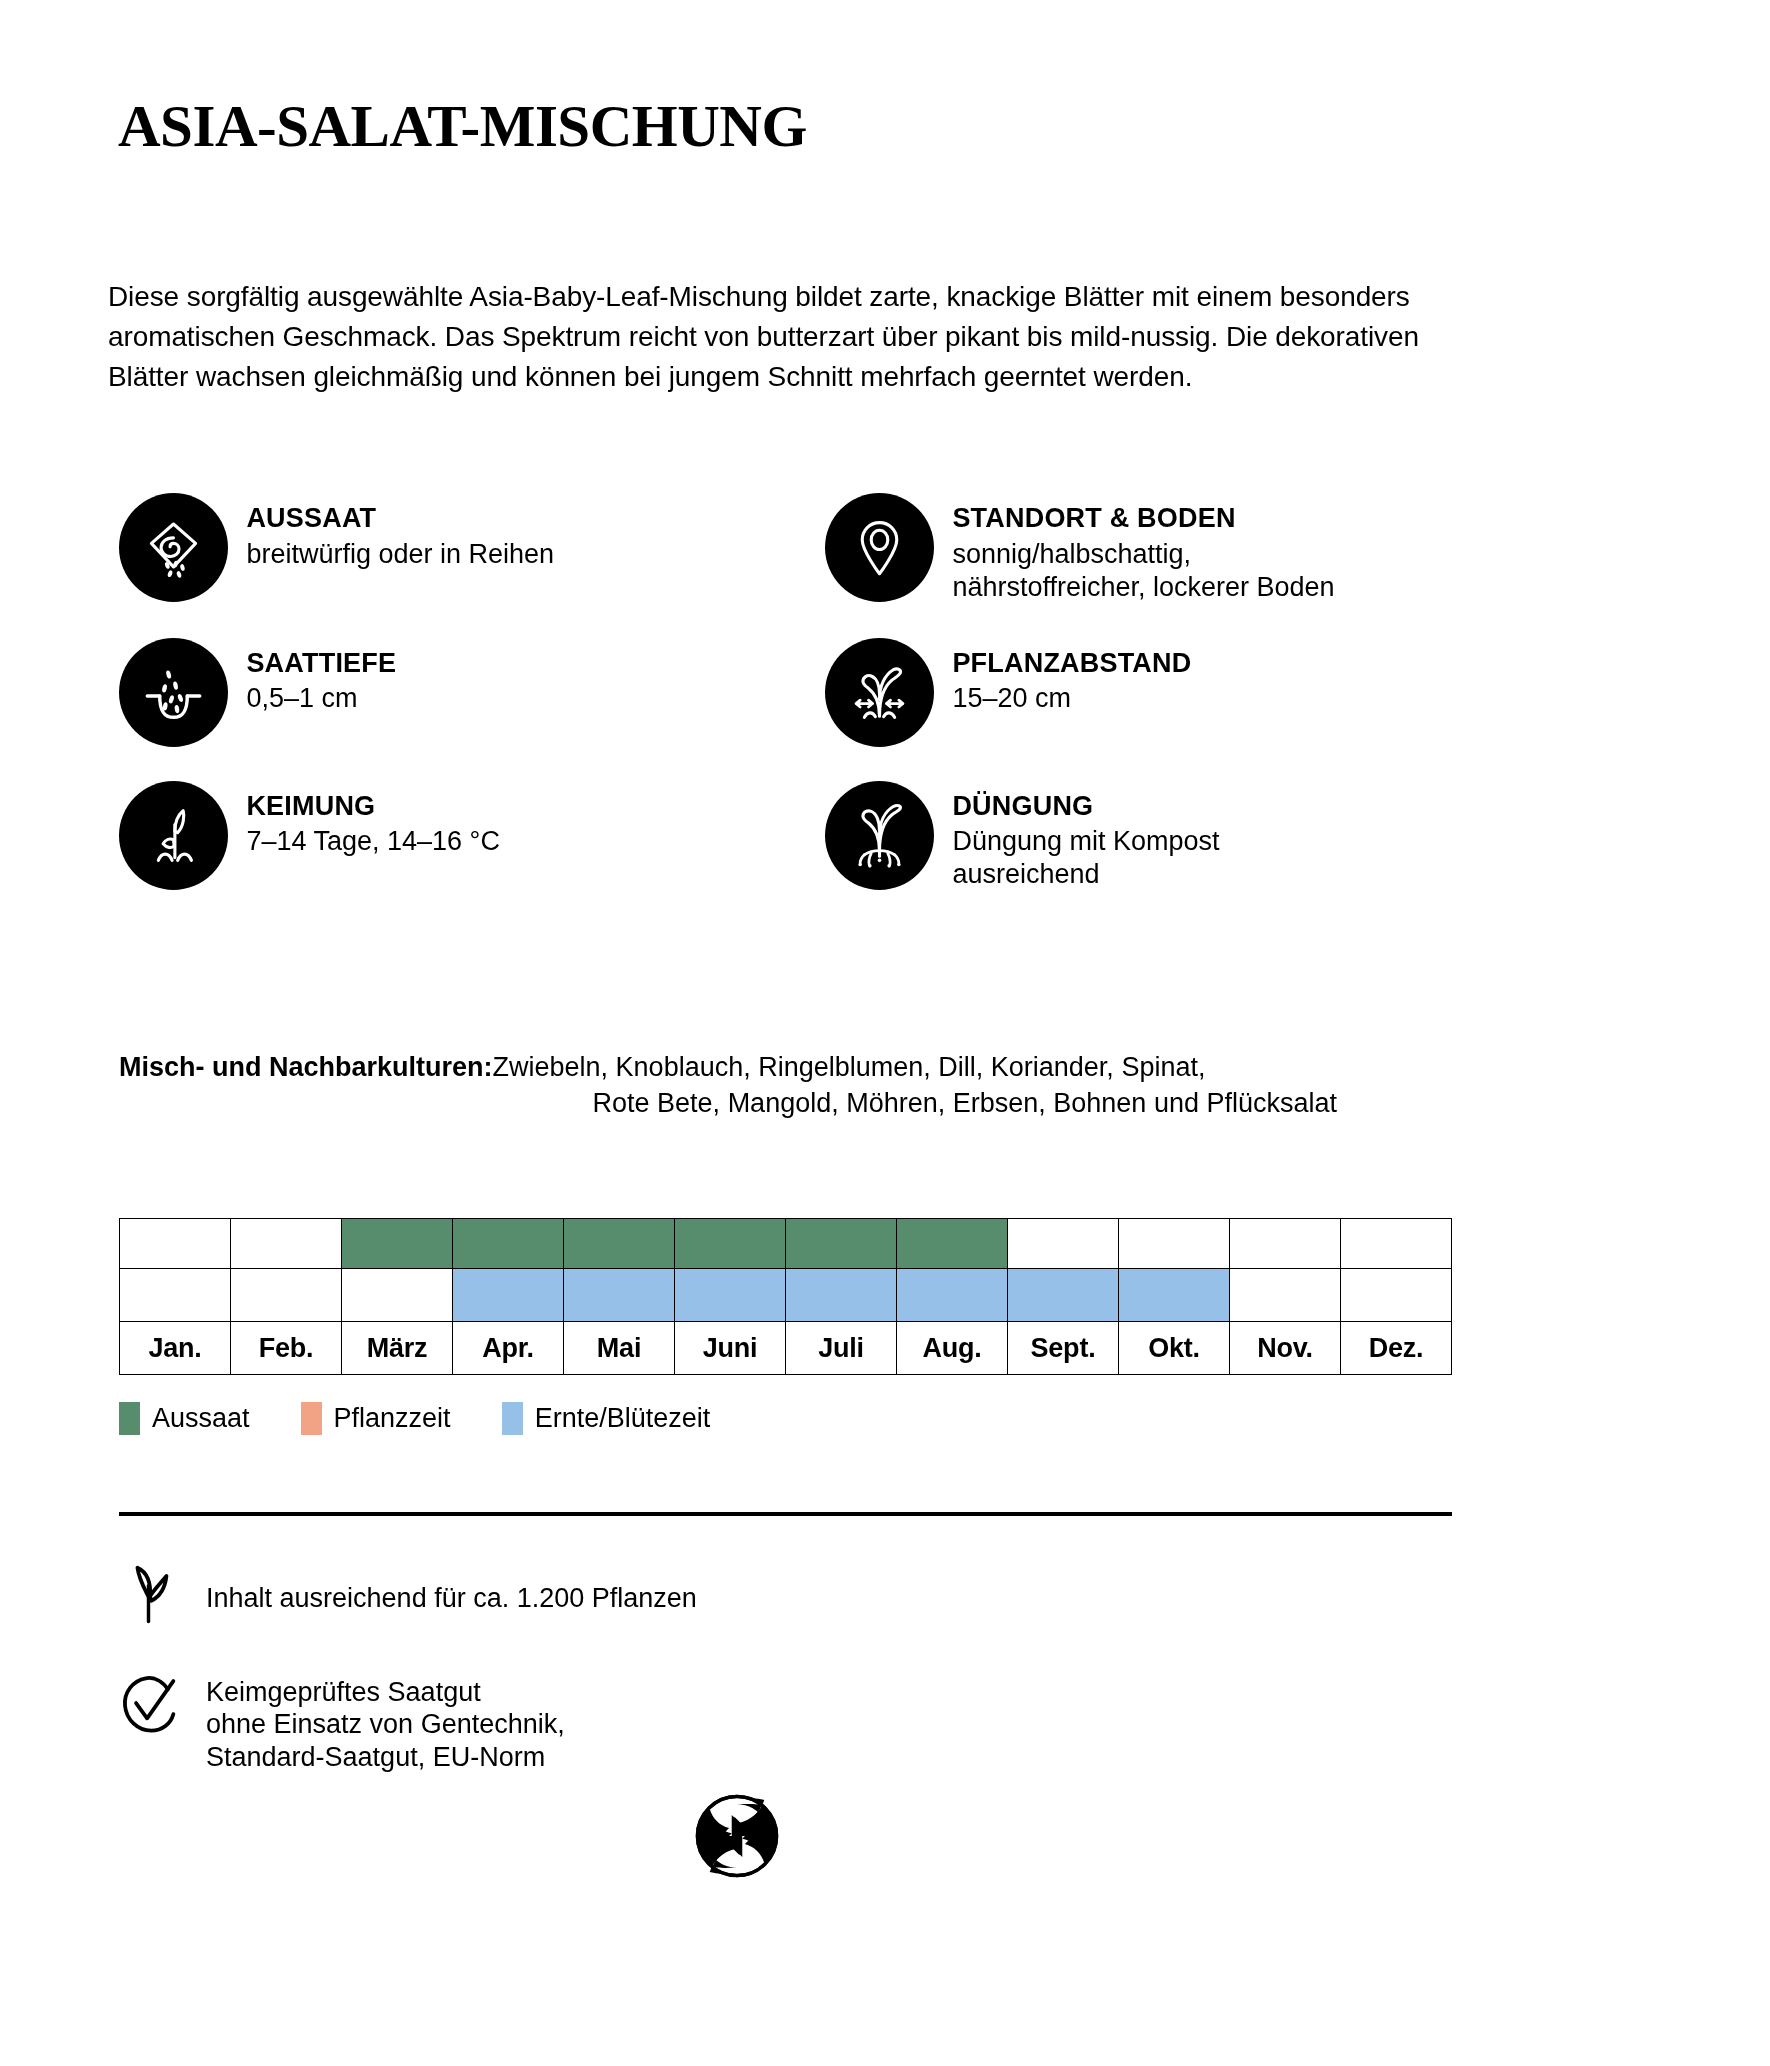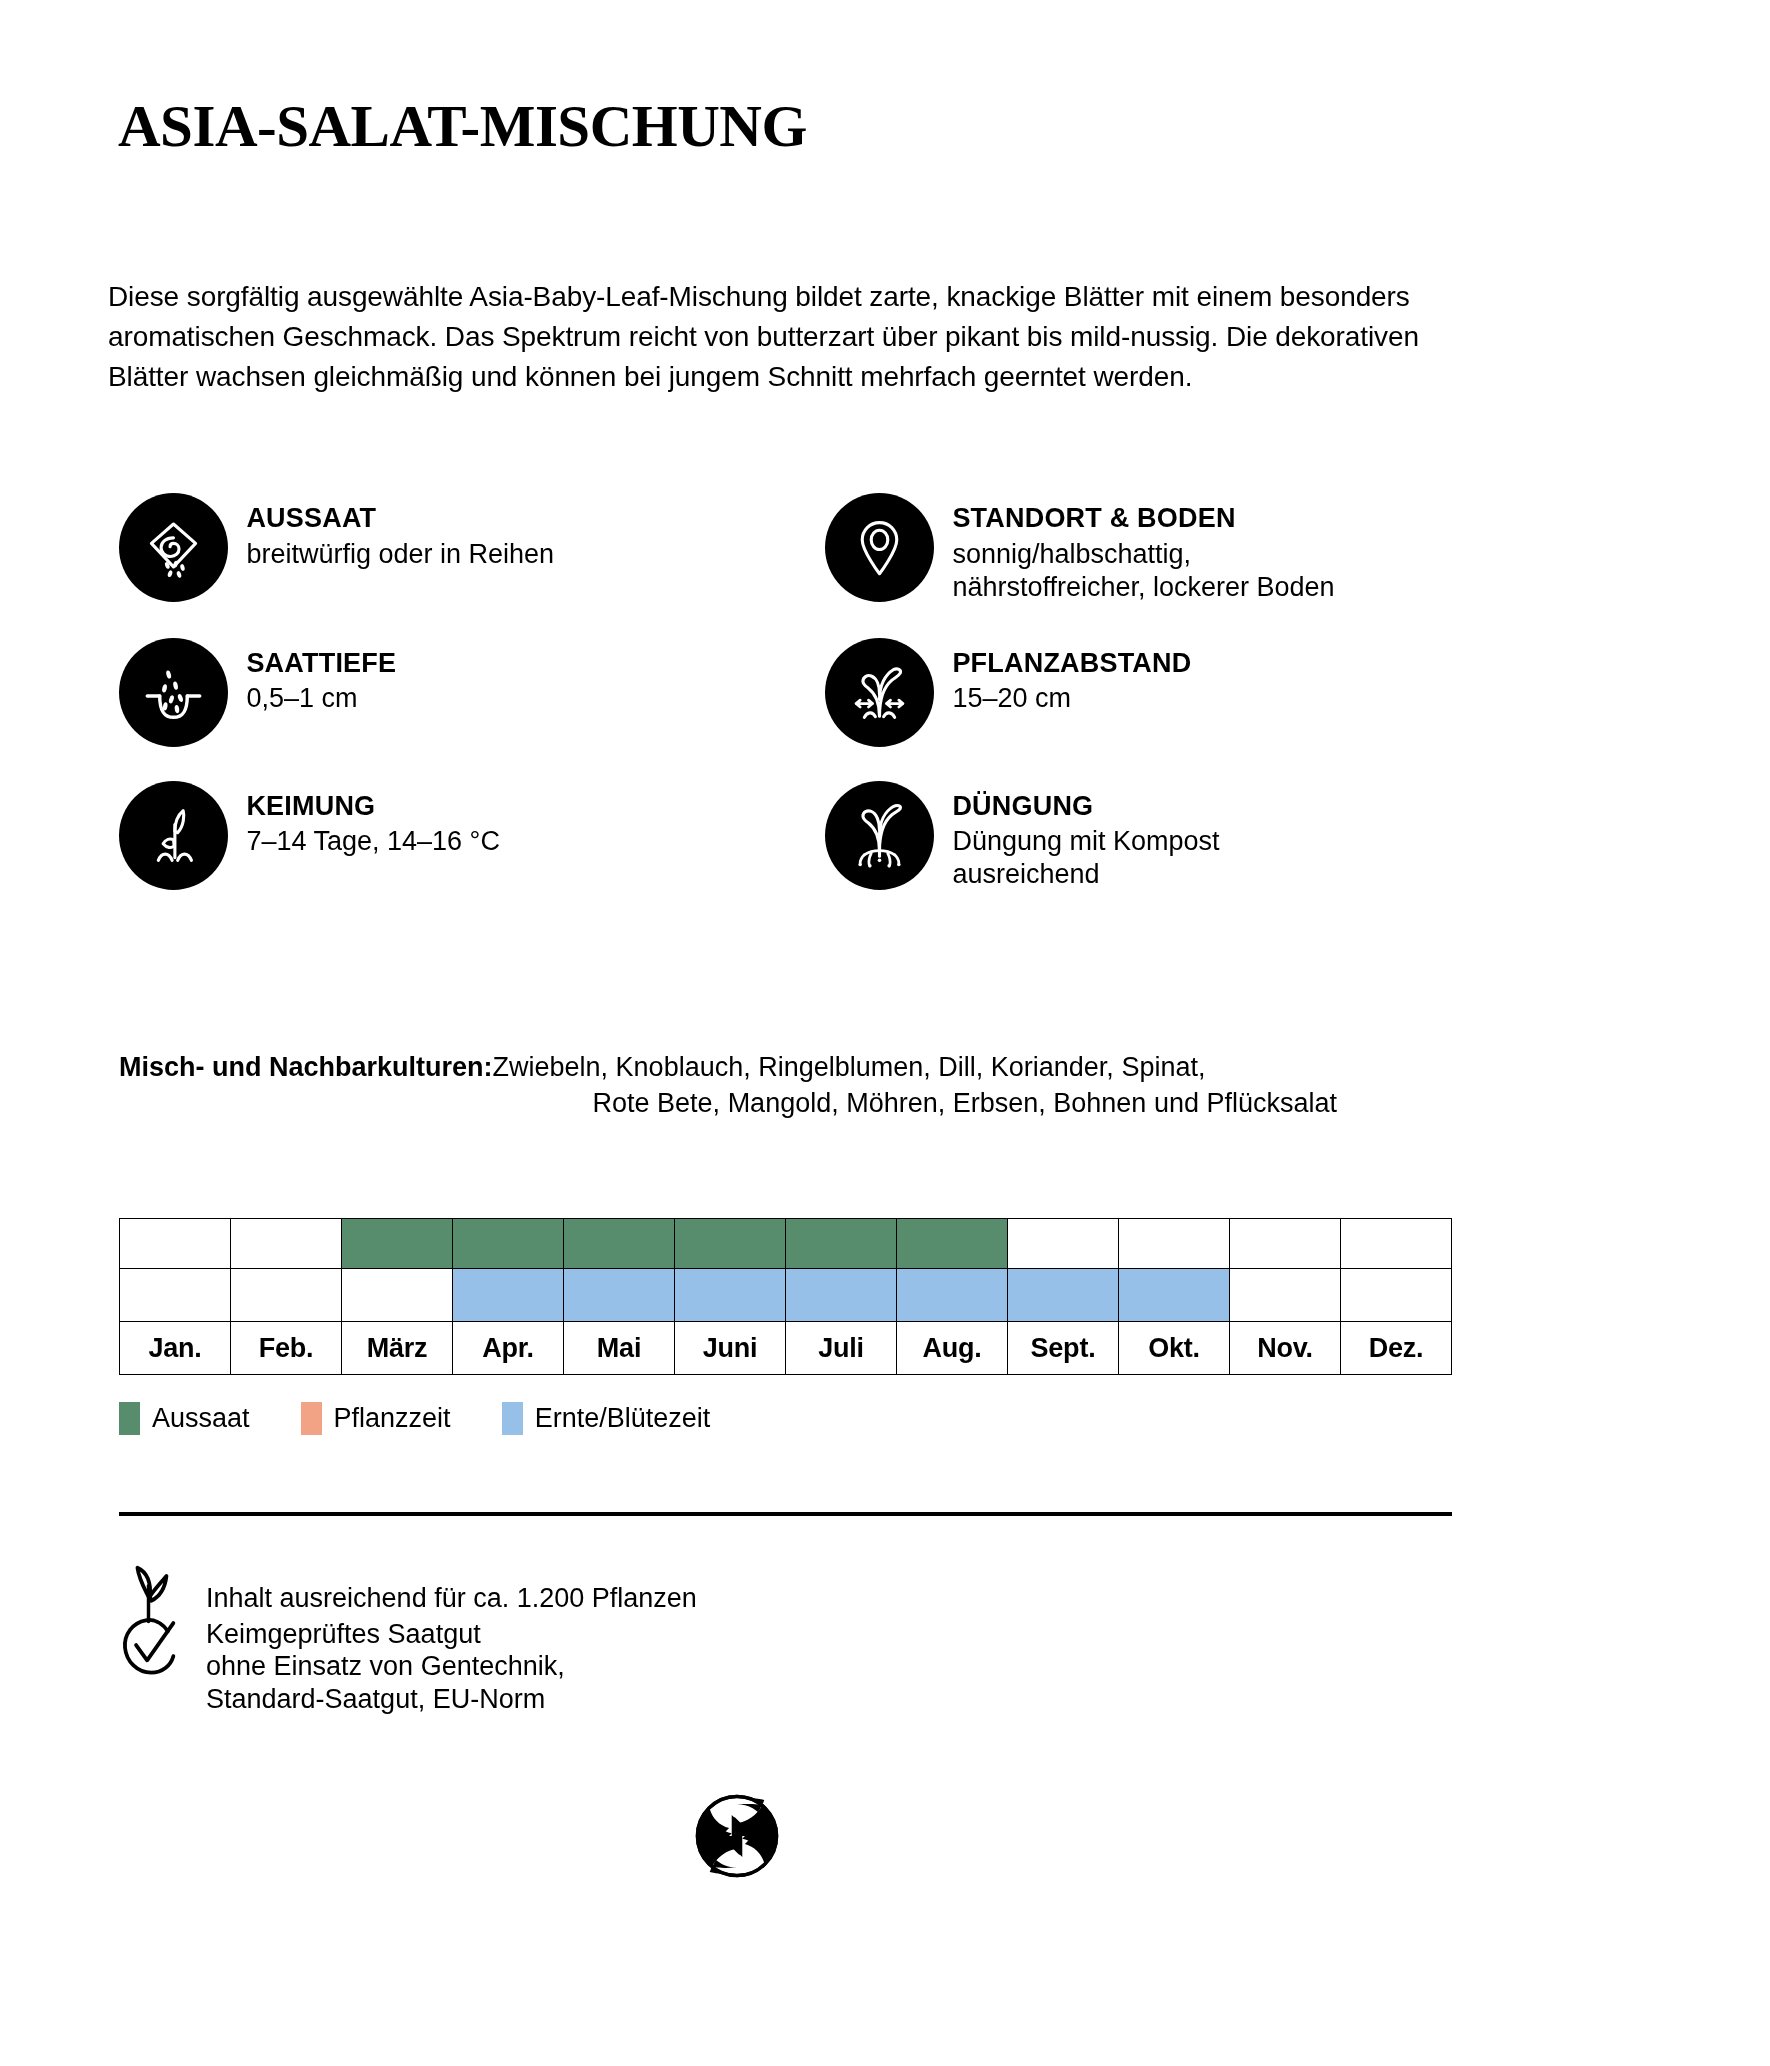--- a/index.html
+++ b/index.html
@@ -183,21 +183,21 @@
     background: #000000;
   }
 
   
   .footer-row {
     position: absolute;
     display: flex;
     align-items: flex-start;
   }
   .footer-qty  { left: 114px; top: 1558px; }
-  .footer-cert { left: 114px; top: 1612px; justify-content: space-between; }
+  .footer-cert { left: 114px; top: 1670px; justify-content: space-between; }
 
   .footer-ico {
     flex: 0 0 auto;
     width: 92px;
     display: flex;
     justify-content: flex-start;
   }
   .footer-ico svg { display: block; }
 
   .footer-text {

